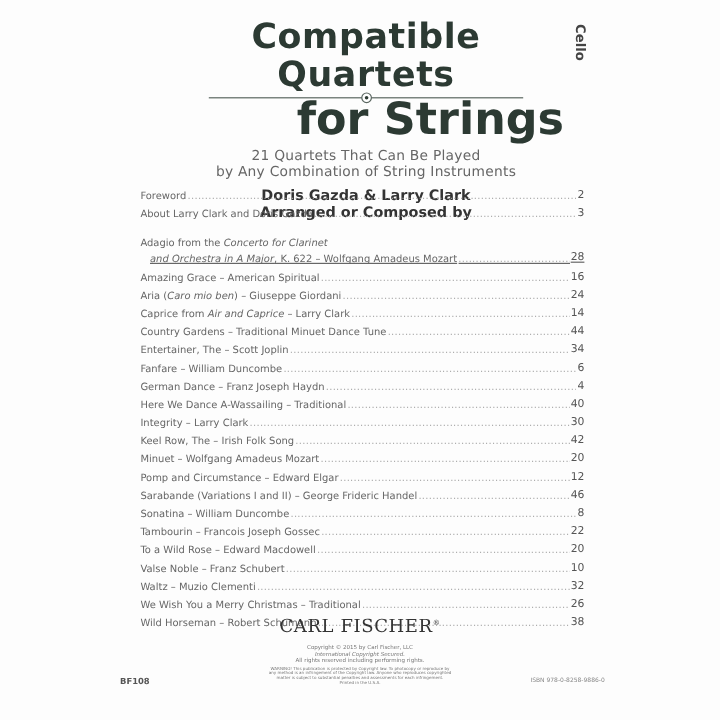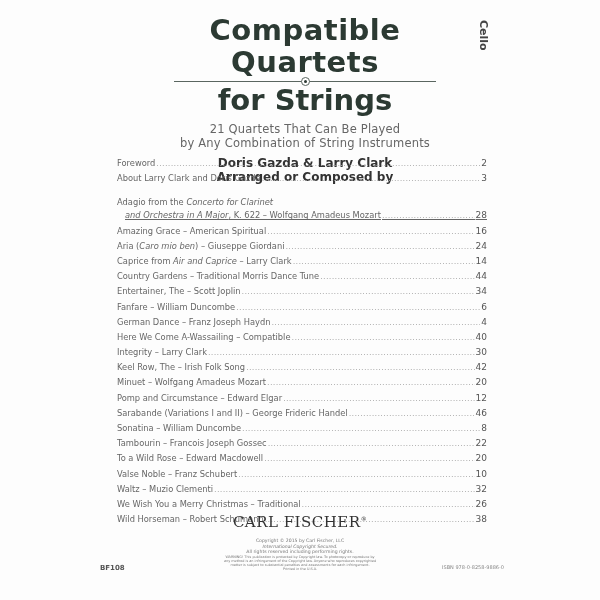--- a/index.html
+++ b/index.html
@@ -18,21 +18,21 @@
     }
     .title-dot {
       position: absolute; left: 50%; top: -4px; width: 9px; height: 9px; margin-left: -4.5px;
       border-radius: 50%; background: #fff; border: 1px solid #5a6660;
     }
     .title-dot::after {
       content: ""; position: absolute; left: 2px; top: 2px; width: 3px; height: 3px;
       border-radius: 50%; background: #2c3a33;
     }
     .title-line2 {
-      font-weight: bold; font-size: 29px; color: #2c3a33; line-height: 32px; margin-top: 2px;
+      font-weight: bold; font-size: 37px; color: #2c3a33; line-height: 32px; margin-top: 2px; text-align: right;
     }
     .subtitle {
       font-size: 11.5px; color: #666; line-height: 14px; margin-top: 6px; letter-spacing: 0.2px;
     }
     .arranged {
       font-weight: bold; font-size: 12px; color: #333; line-height: 14px; margin-top: 6px;
     }
 
     .instrument {
       position: absolute; left: 478px; top: 20px; font-weight: bold; font-size: 11px; color: #444;
@@ -120,41 +120,41 @@
       <span class="label"><span>Aria (</span><em>Caro mio ben</em><span>) – Giuseppe Giordani</span></span>
       <span class="dots"></span>
       <span class="page-num">24</span>
     </div>
     <div class="toc-row">
       <span class="label"><span>Caprice from </span><em>Air and Caprice</em><span> – Larry Clark</span></span>
       <span class="dots"></span>
       <span class="page-num">14</span>
     </div>
     <div class="toc-row">
-      <span class="label">Country Gardens – Traditional Morris Dance Tune</span>
+      <span class="label">Country Gardens – Traditional Minuet Dance Tune</span>
       <span class="dots"></span>
       <span class="page-num">44</span>
     </div>
     <div class="toc-row">
       <span class="label">Entertainer, The – Scott Joplin</span>
       <span class="dots"></span>
       <span class="page-num">34</span>
     </div>
     <div class="toc-row">
       <span class="label">Fanfare – William Duncombe</span>
       <span class="dots"></span>
       <span class="page-num">6</span>
     </div>
     <div class="toc-row">
       <span class="label">German Dance – Franz Joseph Haydn</span>
       <span class="dots"></span>
       <span class="page-num">4</span>
     </div>
     <div class="toc-row">
-      <span class="label">Here We Come A-Wassailing – Compatible</span>
+      <span class="label">Here We Dance A-Wassailing – Traditional</span>
       <span class="dots"></span>
       <span class="page-num">40</span>
     </div>
     <div class="toc-row">
       <span class="label">Integrity – Larry Clark</span>
       <span class="dots"></span>
       <span class="page-num">30</span>
     </div>
     <div class="toc-row">
       <span class="label">Keel Row, The – Irish Folk Song</span>

